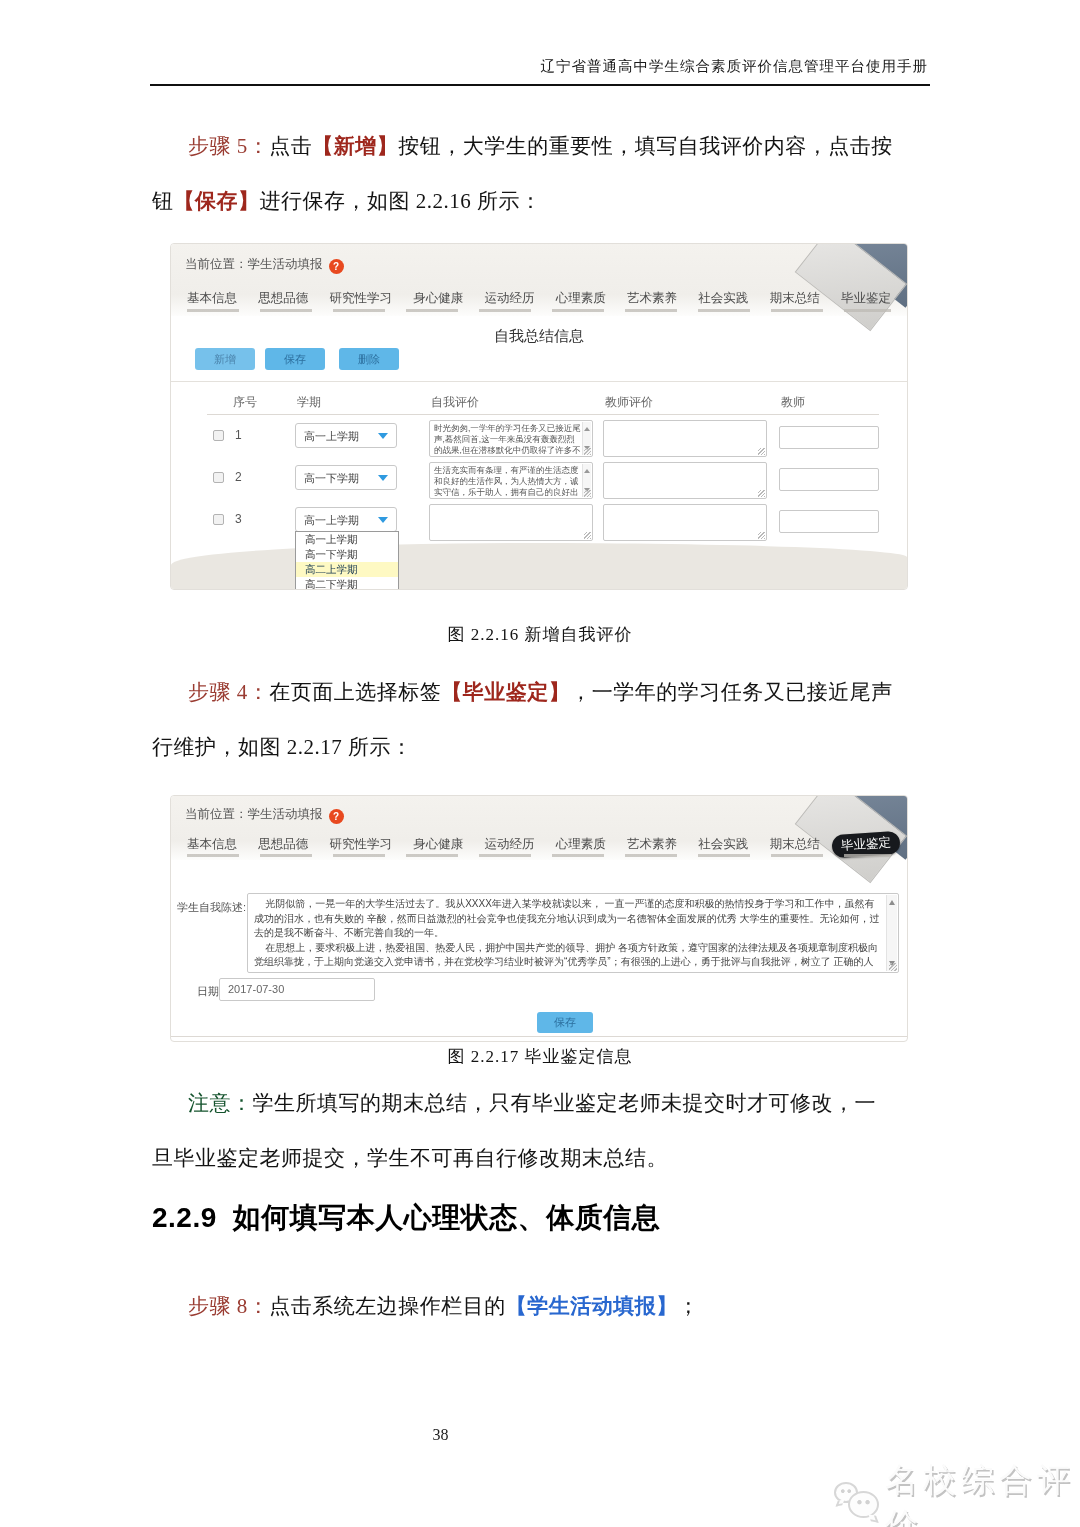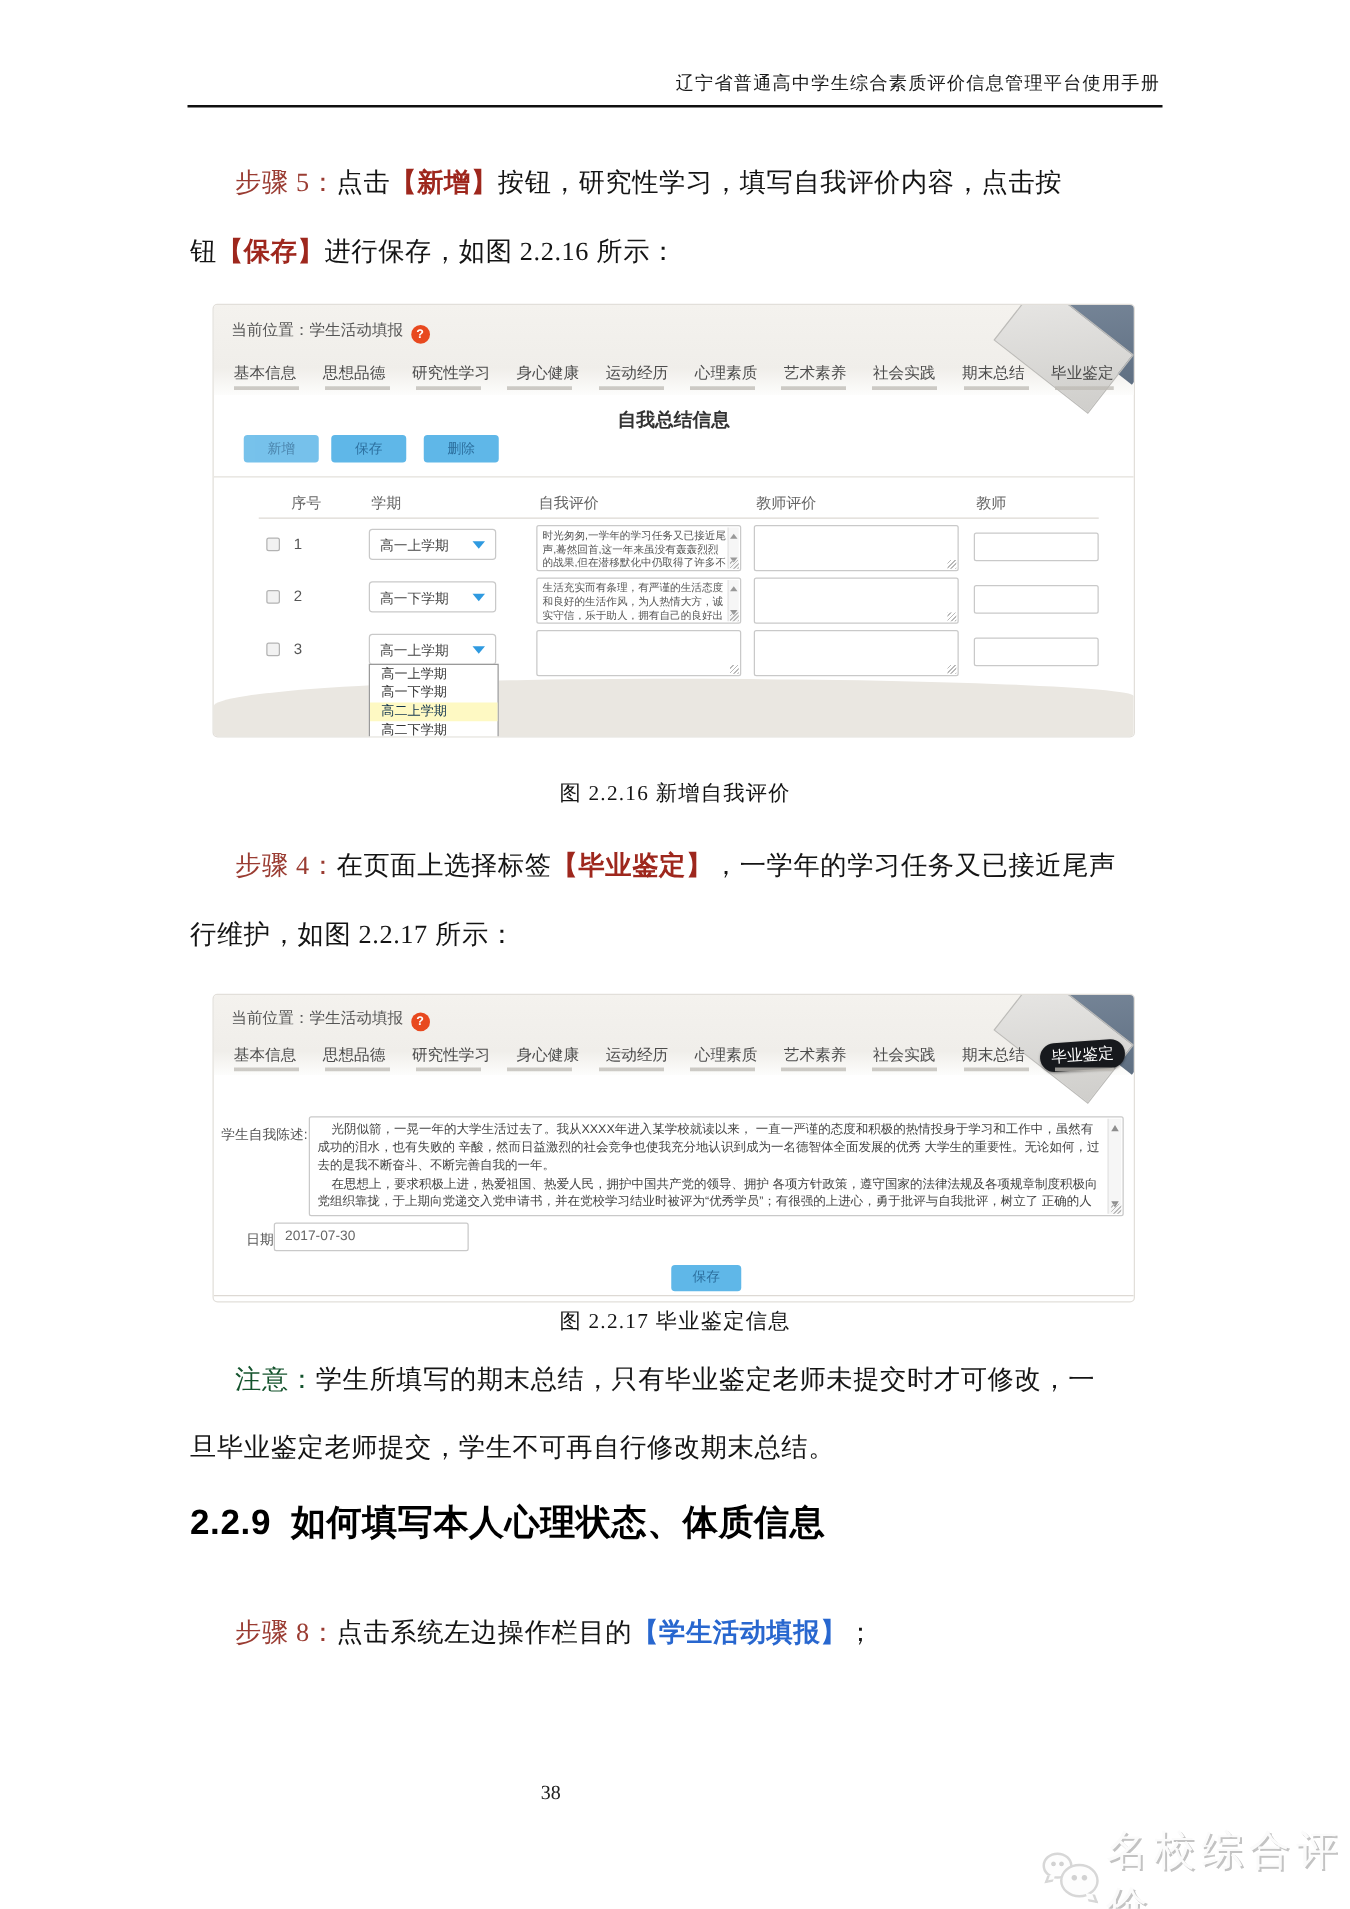--- a/index.html
+++ b/index.html
@@ -53,21 +53,21 @@
   .tabs { position:absolute; left:16px; right:16px; display:flex; justify-content:space-between; font-size:12.5px; color:#4c4c4c; }
   .shot1 .tabs { top:46px; } .shot2 .tabs { top:40px; }
   .tab { cursor:pointer; white-space:nowrap; }
   .tab.active {
     background:#17191d; color:#fff; padding:3px 9px; margin:-3px -9px;
     border-radius:12px; transform:rotate(-4deg); box-shadow:0 1px 2px rgba(0,0,0,.4);
   }
   .marks { position:absolute; left:16px; right:16px; height:3px; opacity:.75;
     background:repeating-linear-gradient(90deg,#bdbab4 0 52px, transparent 52px 73px); }
   .shot1 .marks { top:65px; } .shot2 .marks { top:58px; }
-  .shot-title { position:absolute; left:0; right:0; text-align:center; font-size:15px; font-weight:bold; color:#333; }
+  .shot-title { position:absolute; left:0; right:0; text-align:center; font-size:15px; font-weight:normal; color:#333; }
   .shot1 .shot-title { top:83px; } .shot2 .shot-title { top:72px; }
   .btn {
     position:absolute; width:60px; height:22px; background:#5fb7e8; border-radius:3px;
     color:#2c6f9e; font-size:11px; line-height:22px; text-align:center; cursor:pointer;
   }
   .shot1 .btn { top:104px; }
   .btn-add { left:24px; opacity:.85; } .btn-save1 { left:94px; } .btn-del { left:168px; }
   .toolbar-rule { position:absolute; top:137px; left:0; right:0; height:1px; background:#e4e1dc; }
   .thead { position:absolute; top:150px; left:0; right:0; font-size:12px; color:#666; }
   .thead span { position:absolute; }
@@ -133,21 +133,21 @@
     font-size:33px; letter-spacing:5px; color:#fbfbfb;
     text-shadow:1.5px 1.5px 0 #c3c3c3, -1px -1px 0 #ffffff;
   }
 </style>
 </head>
 <body>
 
 <div class="doc-header">辽宁省普通高中学生综合素质评价信息管理平台使用手册</div>
 <div class="header-rule"></div>
 
-<div class="line" style="top:132px; left:188px;"><span class="lbl-red">步骤 5：</span><span>点击</span><span class="term-red">【新增】</span><span>按钮，研究性学习，填写自我评价内容，点击按</span></div>
+<div class="line" style="top:132px; left:188px;"><span class="lbl-red">步骤 5：</span><span>点击</span><span class="term-red">【新增】</span><span>按钮，大学生的重要性，填写自我评价内容，点击按</span></div>
 <div class="line" style="top:187px; left:152px;"><span>钮</span><span class="term-red">【保存】</span><span>进行保存，如图 2.2.16 所示：</span></div>
 
 <div class="shot shot1">
   <div class="topband"></div>
   <div class="laptop">
       <div class="lid"></div>
       <div class="base"></div>
     </div>
   <div class="crumb"><span>当前位置：学生活动填报</span><span class="help-badge">?</span></div>
   <div class="tabs">

